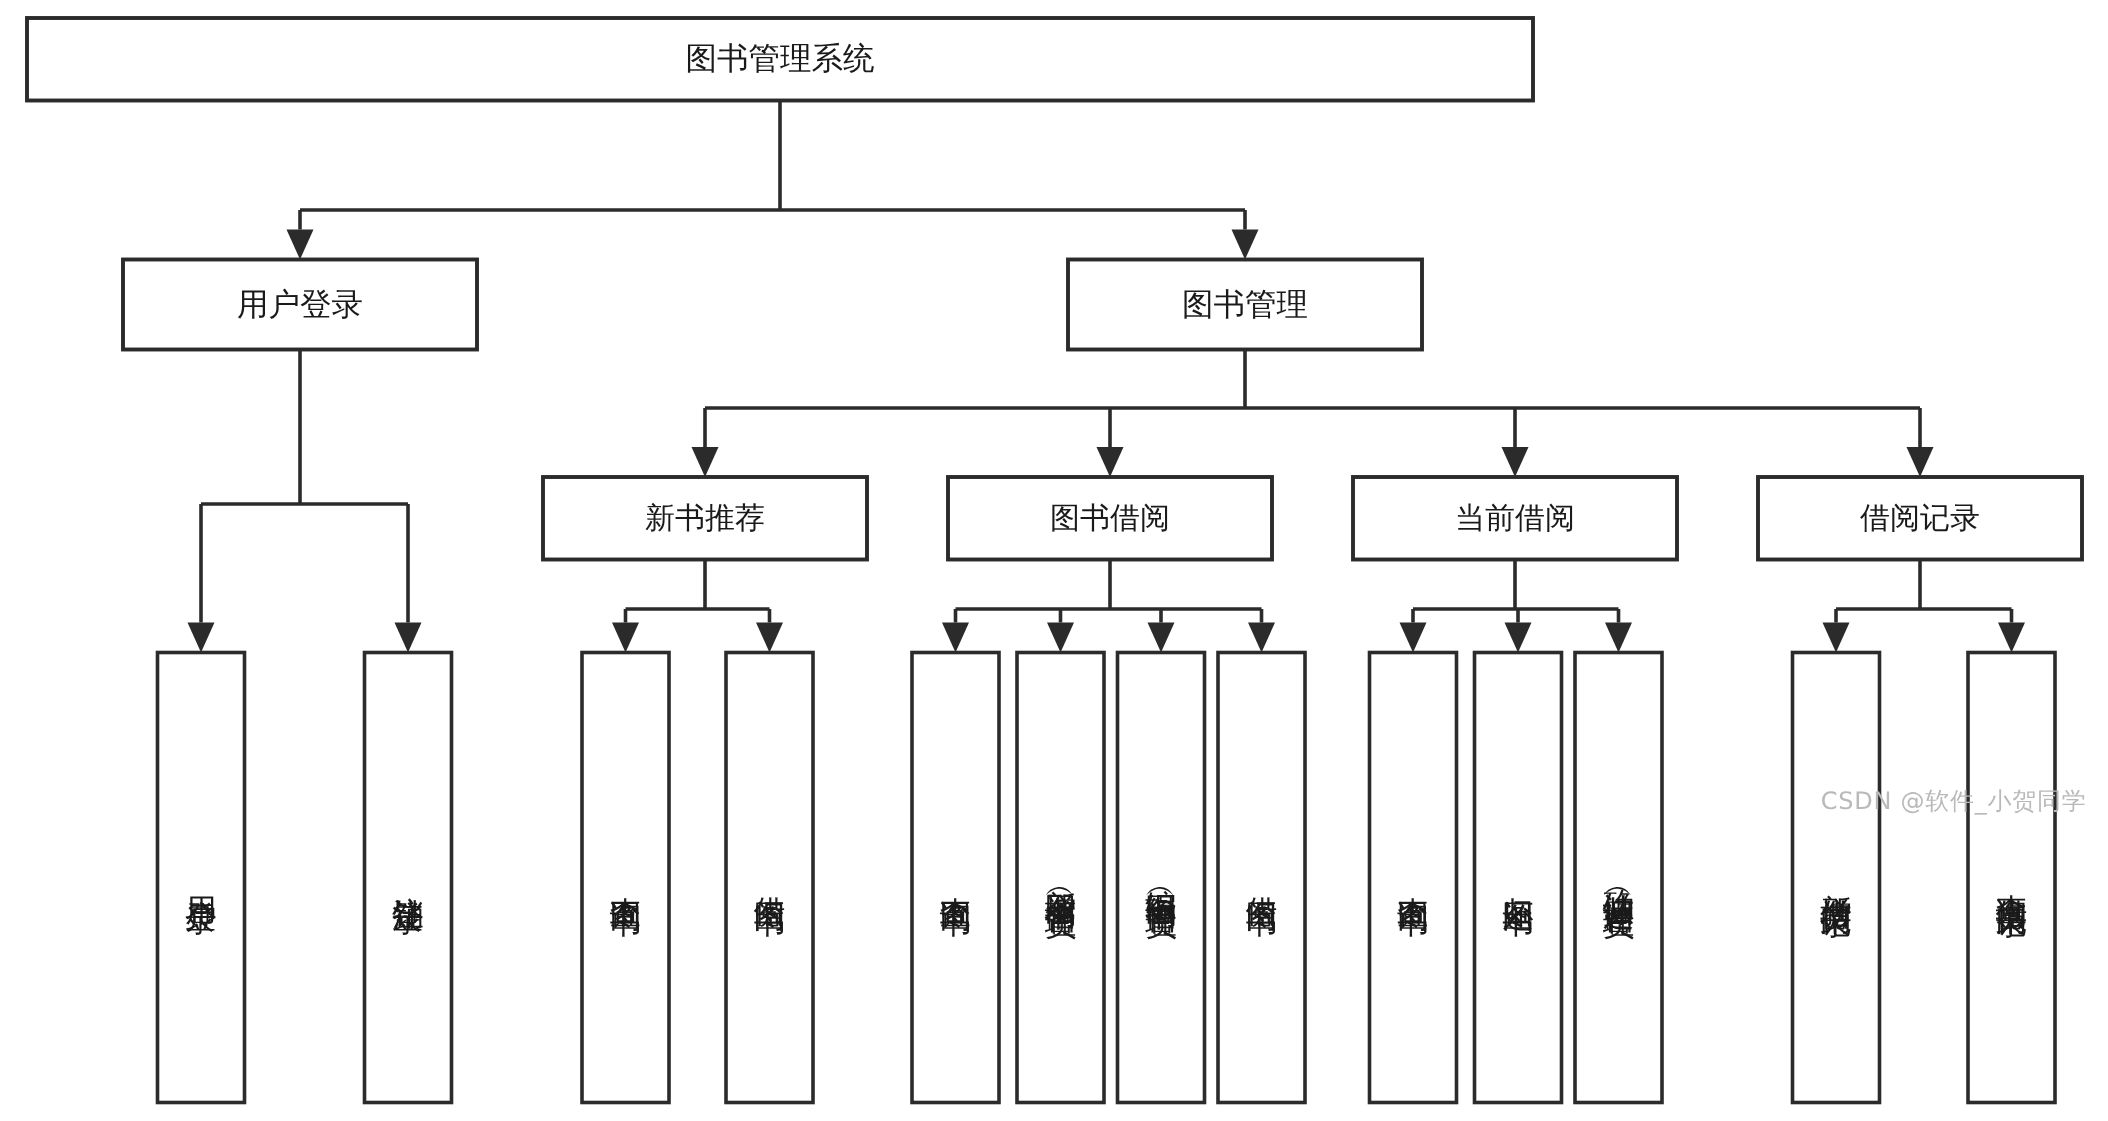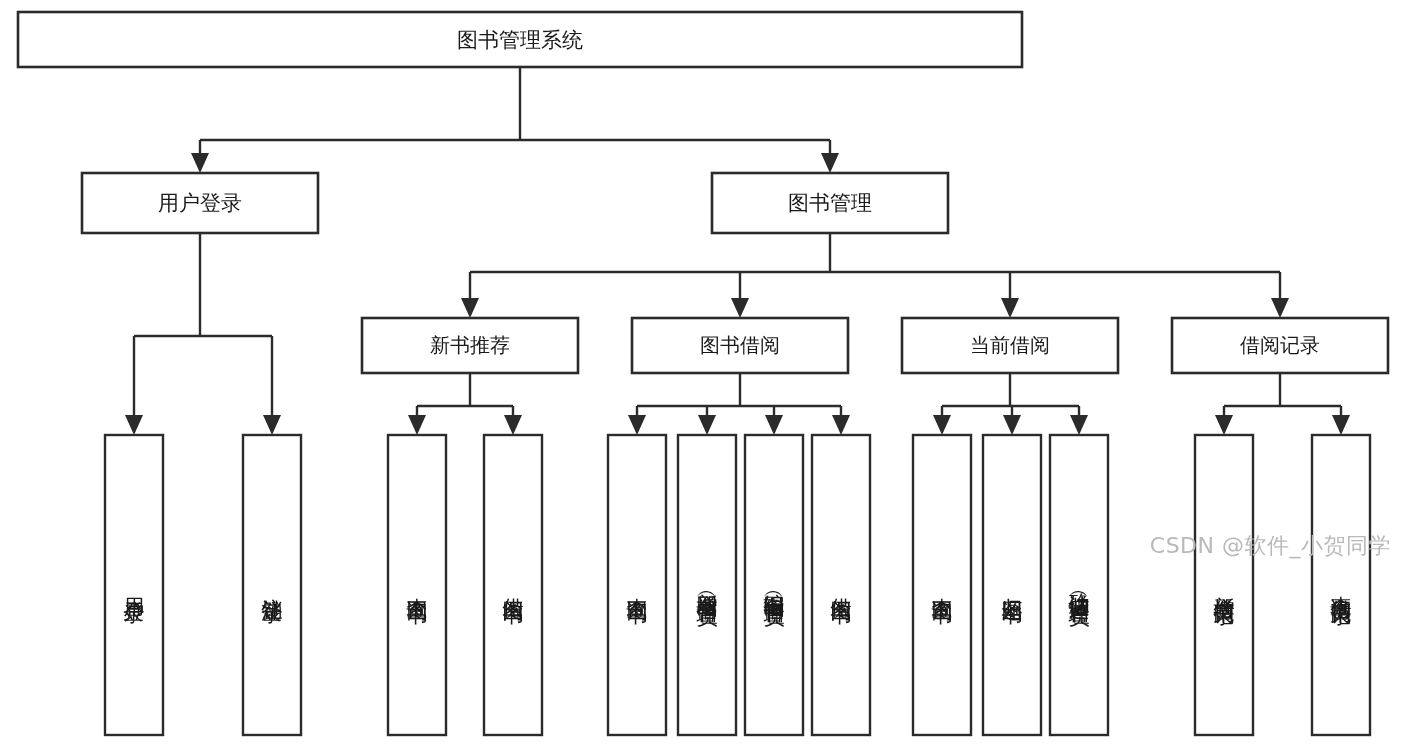--- a/index.html
+++ b/index.html
@@ -72,23 +72,23 @@
     font-size: 21px;
     line-height: 1.05;
     letter-spacing: 2px;
     color: #1a1a1a;
     white-space: nowrap;
     text-align: center;
   }
   .watermark {
     position: absolute;
     right: 14px;
-    bottom: 0;
-    font-family: "DejaVu Sans", "Liberation Sans", sans-serif;
-    font-size: 22px;
+    bottom: 16px;
+    font-family: "DejaVu Sans", "Liberation Sans", sans-serif;
+    font-size: 16px;
     color: #b9b9b9;
     letter-spacing: 0.5px;
     white-space: nowrap;
   }
 </style>
 </head>
 <body>
 
 <div id="diagram-root">
 

